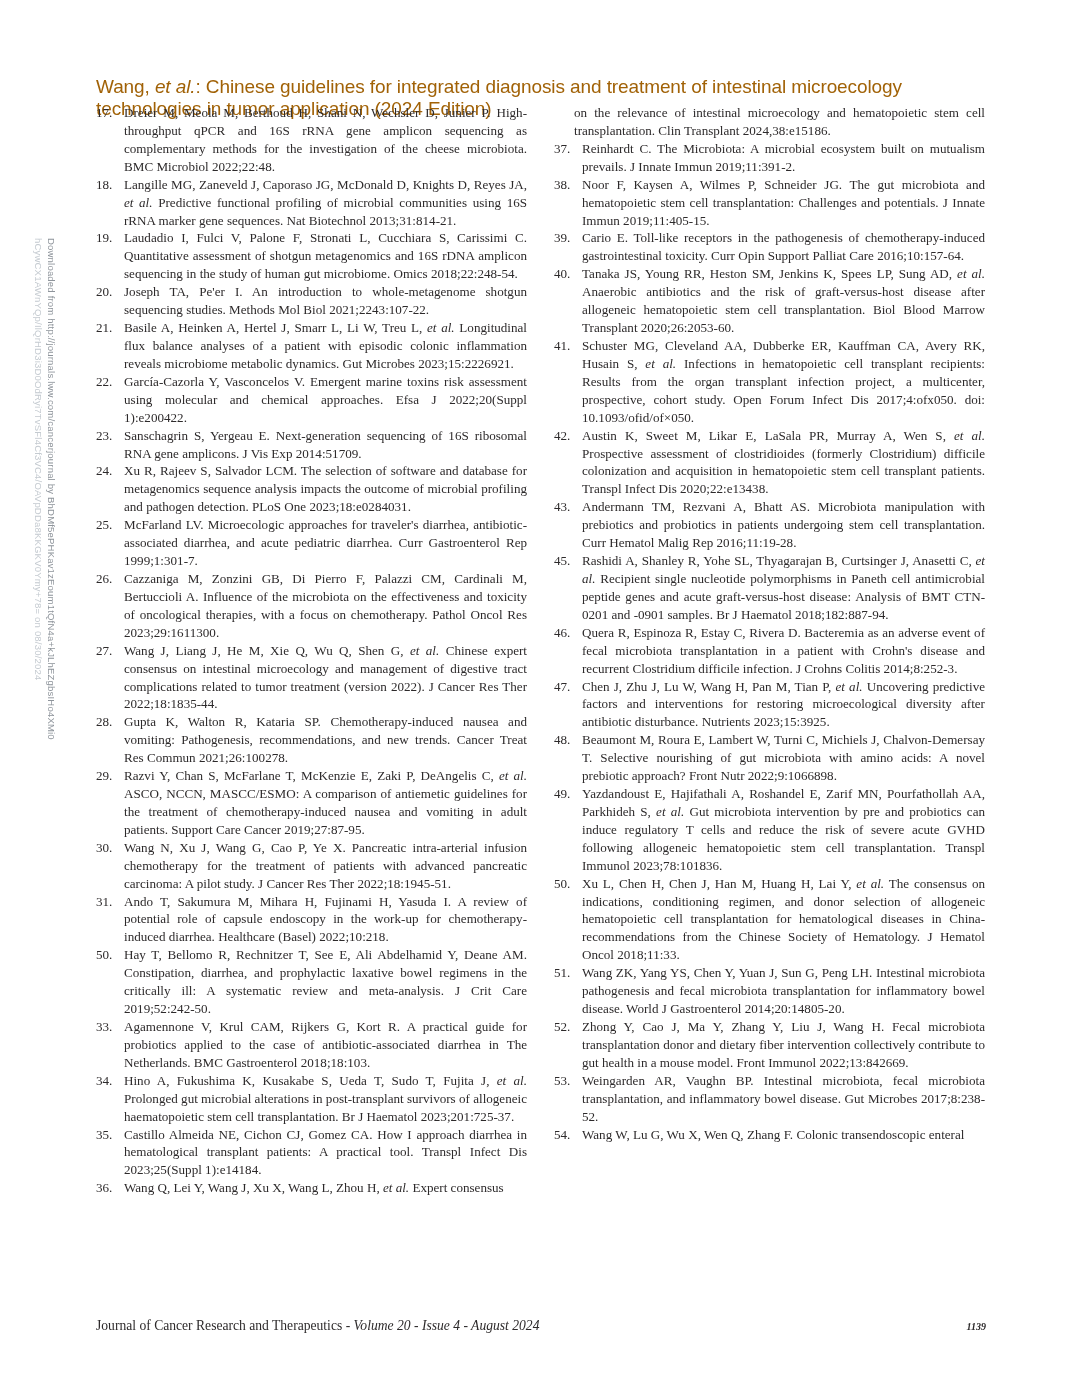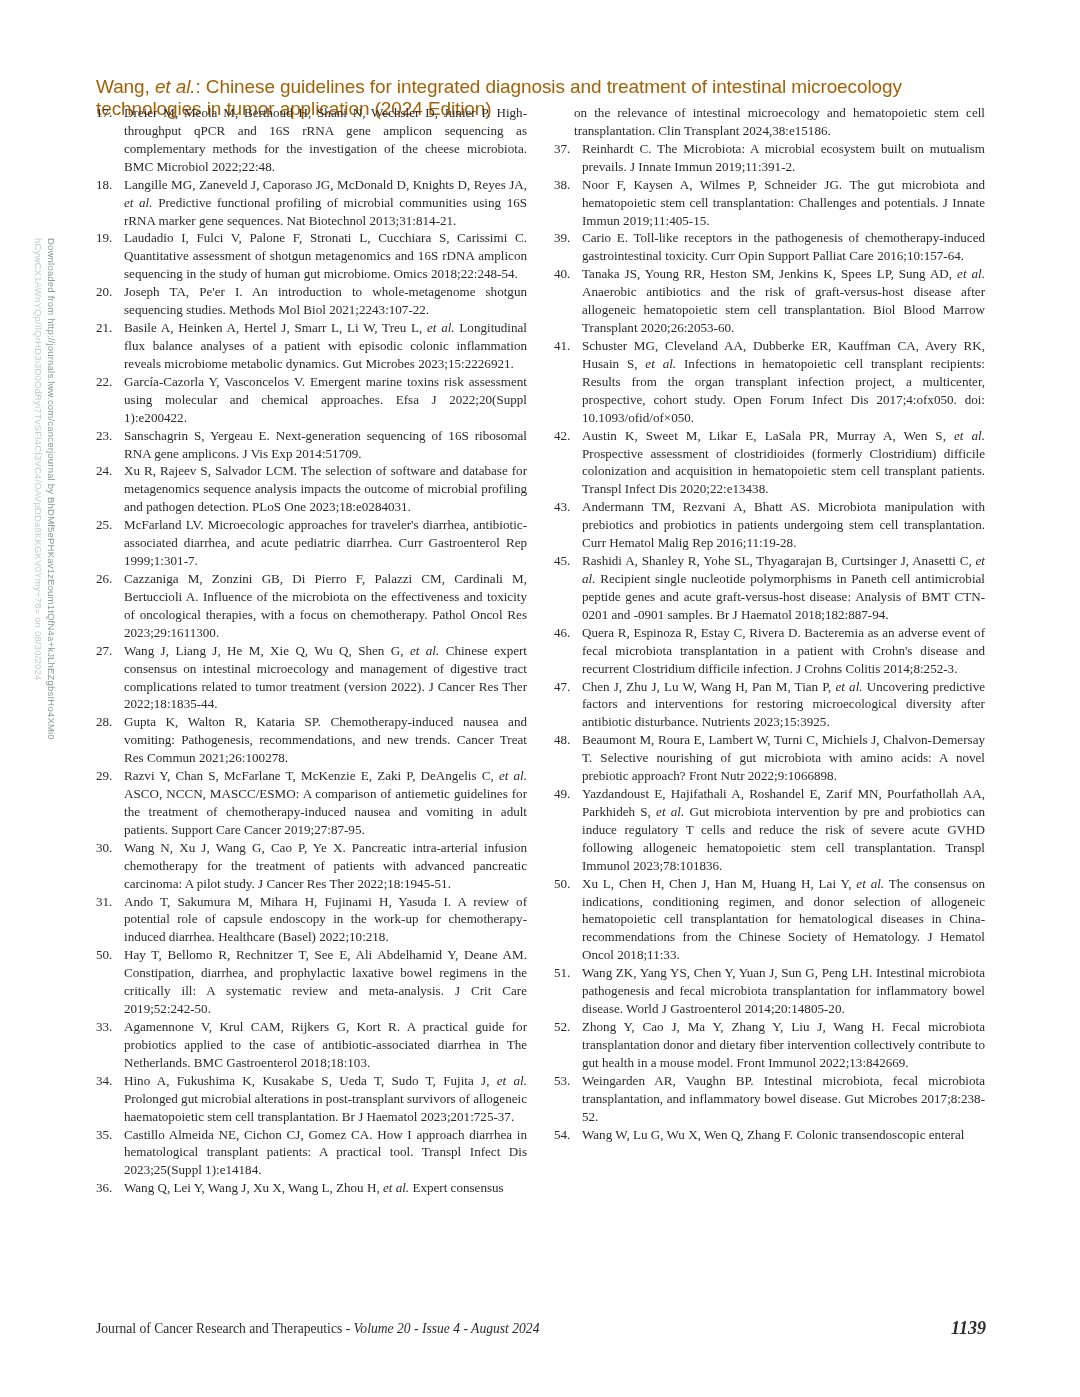--- a/index.html
+++ b/index.html
@@ -74,21 +74,21 @@
     position: absolute;
     top: 1318px;
     left: 96px;
     width: 890px;
     display: flex;
     justify-content: space-between;
     align-items: center;
     font-size: 13.6px;
     color: #2d2a2b;
   }
-  .footer-page { font-weight: bold; font-style: italic; font-size: 18px; }
+  .footer-page { font-weight: bold; font-style: italic; font-size: 10px; }
 </style>
 </head>
 <body>
 
 <div class="page">
 
   <div class="watermark">
     <div class="wm-line wm-line1">Downloaded from http://journals.lww.com/cancerjournal by BhDMf5ePHKav1zEoum1tQfN4a+kJLhEZgbsIHo4XMi0</div>
     <div class="wm-line wm-line2">hCywCX1AWnYQp/IlQrHD3i3D0OdRyi7TvSFl4Cf3VC4/OAVpDDa8KKGKV0Ymy+78= on 08/30/2024</div>
   </div>

